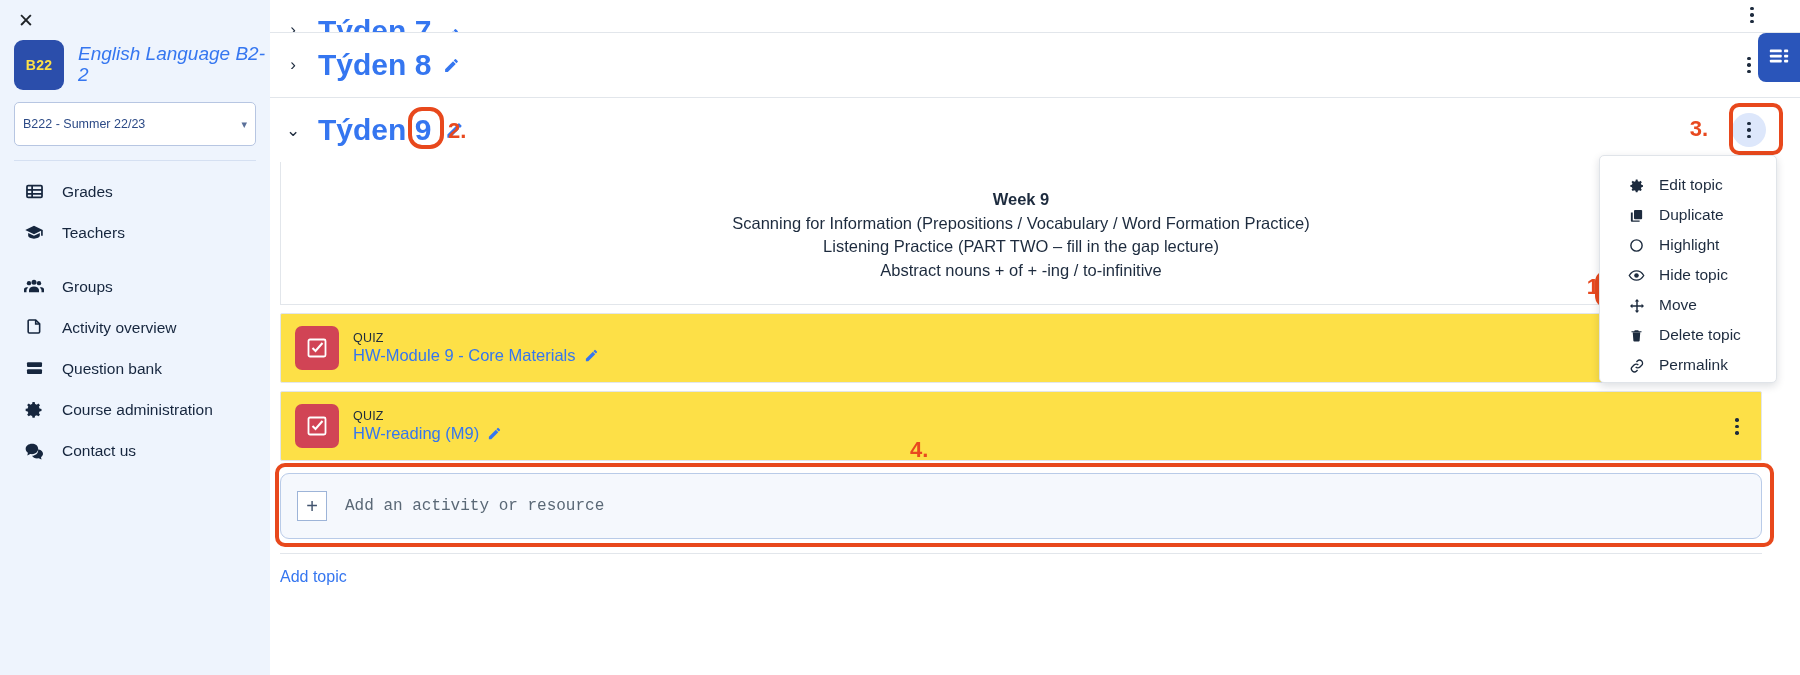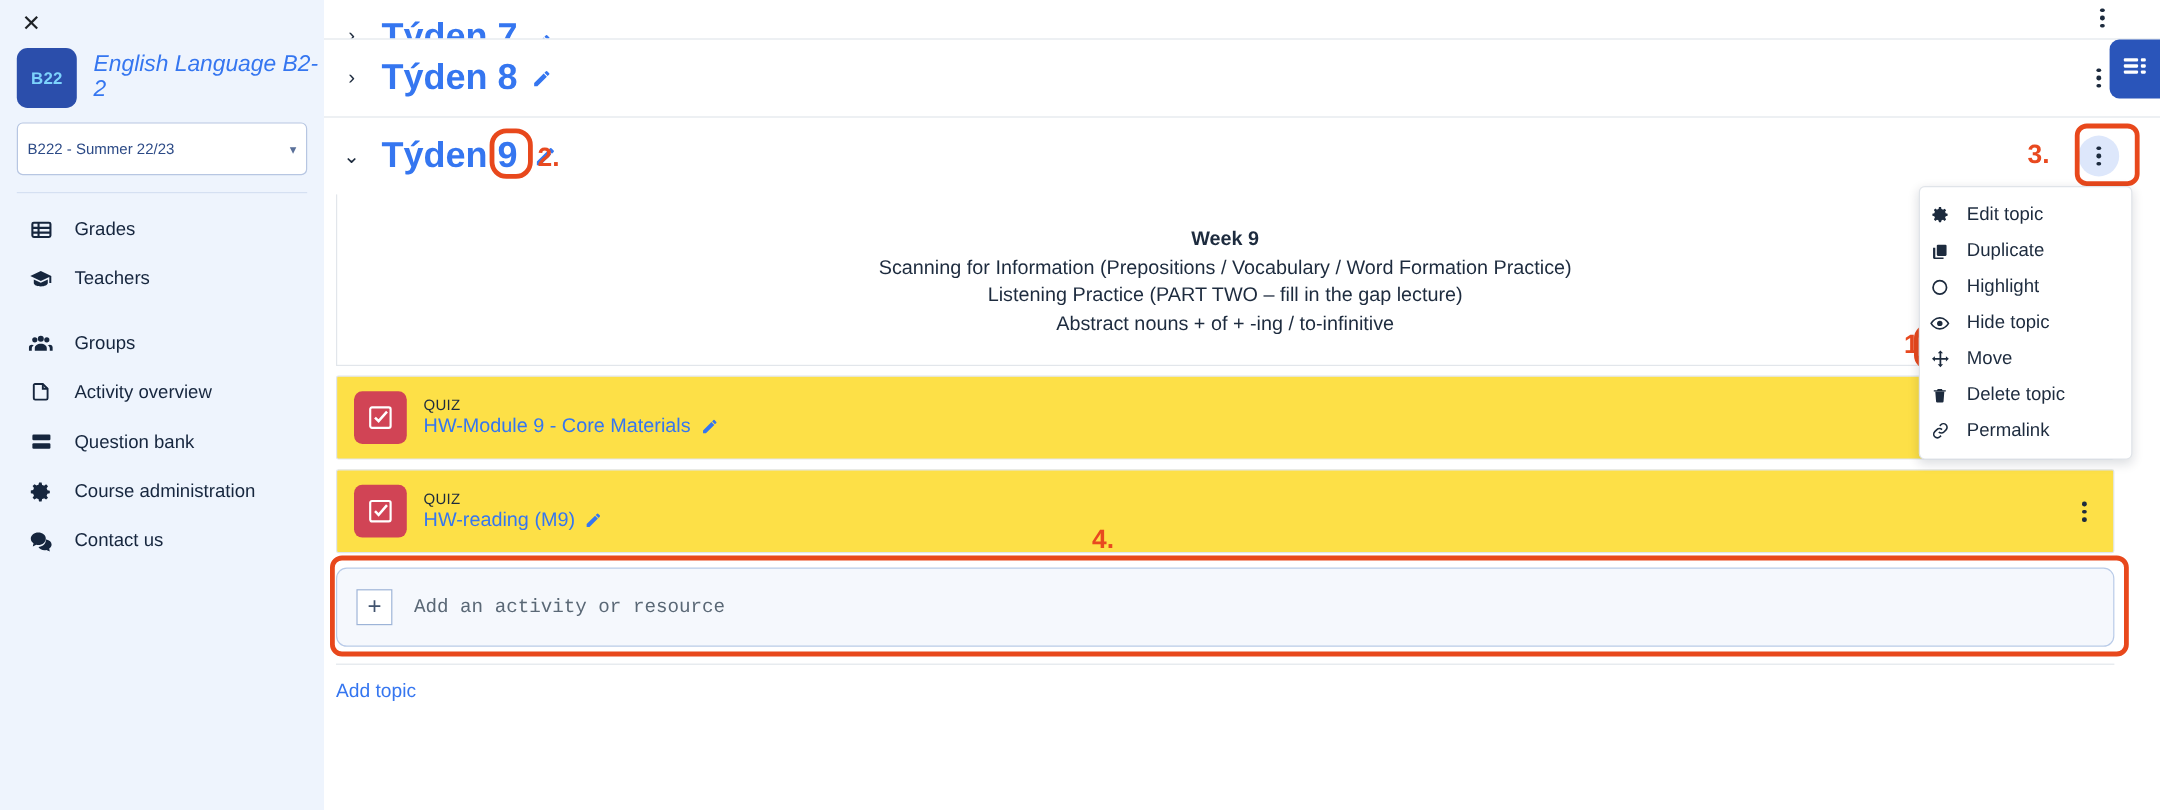--- a/index.html
+++ b/index.html
@@ -38,21 +38,21 @@
   }
   .course-head {
     display: flex; align-items: center;
     gap: 14px;
     padding: 40px 0 0 14px;
   }
   .course-badge {
     width: 50px; height: 50px;
     border-radius: 9px;
     background: #2b4eab;
-    color: #7dd3fc;
+    color: #fde047;
     display: flex; align-items: center; justify-content: center;
     font-size: 14px; font-weight: 600;
     letter-spacing: .2px;
     flex: 0 0 auto;
   }
   .course-title {
     font-size: 19px;
     color: #3576f0;
     font-weight: 400;
     line-height: 1.1;
@@ -307,23 +307,23 @@
     width: 178px;
     background: #fff;
     border: 1px solid #e0e4e9;
     border-radius: 5px;
     box-shadow: 0 3px 9px rgba(10,20,40,.14);
     padding: 8px 0;
     z-index: 40;
   }
   .dd-item {
     height: 30px;
-    display: flex; align-items: center;
+    display: flex; align-items: flex-end;
     gap: 14px;
-    padding: 0 8px;
+    padding: 0 28px;
     font-size: 15.5px;
     color: #1d2b3e;
     cursor: pointer;
   }
   .dd-item .ic {
     width: 17px; height: 17px;
     display: flex; align-items: center; justify-content: center;
     flex: 0 0 17px;
   }
 

